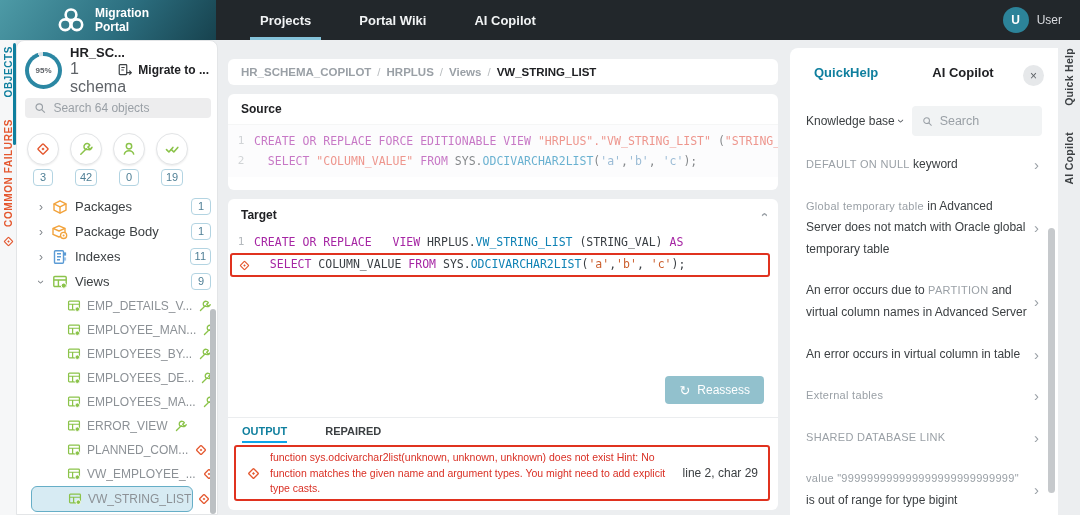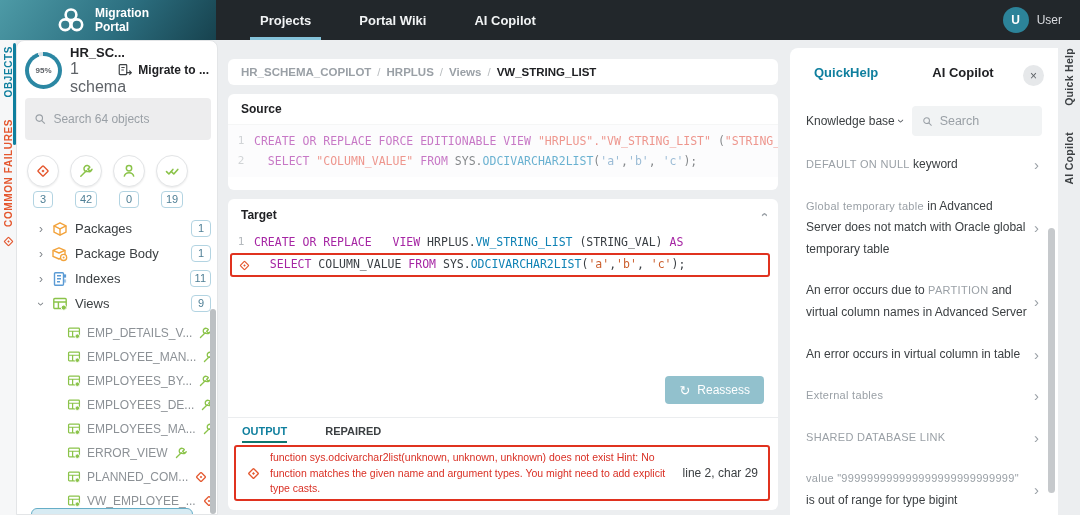--- a/index.html
+++ b/index.html
@@ -33,36 +33,36 @@
   .sidebar{width:202px;background:#fff;border:1px solid #e3e5e7;border-radius:8px 8px 0 0;padding:8px 6px 0 8px;position:relative;overflow:hidden}
   .proj-row{display:flex;align-items:center;gap:8px;height:42px}
   .ring{width:37px;height:37px;border-radius:50%;background:conic-gradient(#2b87a3 0 342deg,#d9e3e8 0);display:flex;align-items:center;justify-content:center;position:relative;flex:0 0 37px}
   .ring::before{content:"";position:absolute;inset:4px;background:#fff;border-radius:50%}
   .ring span{position:relative;font-size:8px;color:#5f6368;font-weight:bold}
   .proj-meta{flex:1;min-width:0}
   .proj-name{font-size:13px;font-weight:bold;color:#202124;white-space:nowrap}
   .proj-sub{font-size:16px;color:#5f6368}
   .migrate-btn{display:flex;align-items:center;gap:5px;font-size:12px;font-weight:bold;color:#202124;white-space:nowrap;cursor:pointer;padding-right:2px}
   .migrate-btn .icn{color:#3c4043}
-  .search-box{margin-top:7px;height:42px;background:#ededee;border-radius:4px;display:flex;align-items:center;gap:7px;padding:0 9px;color:#9aa0a6}
+  .search-box{margin-top:7px;height:20px;background:#ededee;border-radius:4px;display:flex;align-items:center;gap:7px;padding:0 9px;color:#9aa0a6}
   .search-box input{border:0;background:transparent;outline:0;font-size:12px;color:#3c4043;width:100%;font-family:"Liberation Sans",sans-serif}
   .search-box input::placeholder{color:#9aa0a6}
   .counters{display:flex;gap:11px;margin:15px 0 8px 2px}
   .counter{display:flex;flex-direction:column;align-items:center;gap:4px;cursor:pointer}
   .counter-circle{width:32px;height:32px;border-radius:50%;background:#fff;border:1px solid #e3e5e7;box-shadow:0 1px 2px rgba(0,0,0,.08);display:flex;align-items:center;justify-content:center}
   .counter-circle .icn{width:16px;height:16px}
   .count-badge{min-width:20px;text-align:center;font-size:11px;color:#4f7f95;border:1px solid #b3d4e2;border-radius:4px;padding:0 4px;line-height:15px;background:#fff}
   .c-red{color:#e4572e}.c-green{color:#8bc34a}.c-orange{color:#f2a33c}.c-blue{color:#5b9bd5}
   .tree{margin-top:4px}
   .tree-row{display:flex;align-items:center;height:25px;gap:7px;padding-left:12px;cursor:pointer}
   .tree-chev{color:#80868b;font-size:12px;width:8px;display:inline-flex;justify-content:center}
   .tree-chev.open{transform:rotate(90deg)}
   .tree-row .icn{width:16px;height:16px}
   .tree-label{font-size:13px;color:#3c4043;flex:1;white-space:nowrap;overflow:hidden}
-  .view-row{display:flex;align-items:flex-end;height:24px;gap:6px;padding-left:42px;cursor:pointer;margin-right:18px}
+  .view-row{display:flex;align-items:center;height:24px;gap:6px;padding-left:42px;cursor:pointer;margin-right:18px}
   .view-row .icn{width:14px;height:14px;flex:0 0 14px}
   .view-name{font-size:12px;color:#8c9196;white-space:nowrap}
   .view-status{width:14px;height:14px}
   .view-row.selected{background:#d7ebf3;border:1px solid #66aec7;border-radius:6px;height:26px;margin-left:6px;padding-left:36px}
   .sb-scroll{position:absolute;right:1px;top:268px;width:6px;height:205px;background:#bcc0c3;border-radius:3px}
   .drag-dots{position:absolute;right:-14px;top:244px;color:#aeb3b7;font-size:11px;letter-spacing:-2px}
 
   
   .main-col{width:550px;margin-left:10px;display:flex;flex-direction:column;gap:9px;padding:19px 0 5px}
   .card{background:#fff;border-radius:6px}
@@ -80,21 +80,21 @@
   .target-card{flex:1;display:flex;flex-direction:column;min-height:0}
   .collapse-chev{margin-left:auto;color:#9aa0a6;font-size:13px;transform:rotate(-90deg);cursor:pointer}
   .target-card .code{padding:2px 0 0}
   .code-line.err{border:2px solid #e0321f;border-radius:3px;margin:1px 8px 0 2px;height:24px}
   .code-line.err .gutter{width:24px;flex-basis:24px}
   .u-error{border-bottom:1.5px solid #e0321f;padding-bottom:1px}
   .reassess-row{display:flex;justify-content:flex-end;padding:0 14px;margin:0 0 13px}
   .reassess-btn{background:#92c1cd;color:#fff;border:0;border-radius:4px;height:28px;padding:0 14px;font-size:12px;font-family:"Liberation Sans",sans-serif;display:flex;align-items:center;gap:7px;cursor:pointer}
   .bottom-tabs{border-top:1px solid #ebedef;display:flex;gap:38px;padding:7px 14px 0;height:26px}
   .btab{font-size:11px;font-weight:bold;color:#3c4043;cursor:pointer;padding-bottom:5px}
-  .btab.active{color:#0f7f9e;border-bottom:2px solid #0f766e}
+  .btab.active{color:#0f7f9e;border-bottom:2px solid #0ea5e9}
   .error-box{border:2px solid #e0321f;border-radius:3px;margin:2px 8px 9px 6px;display:flex;align-items:center;gap:9px;padding:3px 10px}
   .error-box .icn{width:15px;height:15px;flex:0 0 15px}
   .error-msg{flex:1;font-size:10.5px;color:#d93025;line-height:1.45}
   .error-loc{font-size:12px;color:#3c4043;white-space:nowrap}
 
   
   .help-panel{width:268px;margin-left:12px;background:#fff;border-radius:8px 0 0 0;margin-top:8px;position:relative;overflow:hidden;display:flex;flex-direction:column}
   .help-header{display:flex;align-items:flex-start;padding:17px 14px 12px 24px}
   .help-tab{font-size:13px;font-weight:bold;cursor:pointer}
   .help-tab.active{color:#0f7f9e}

